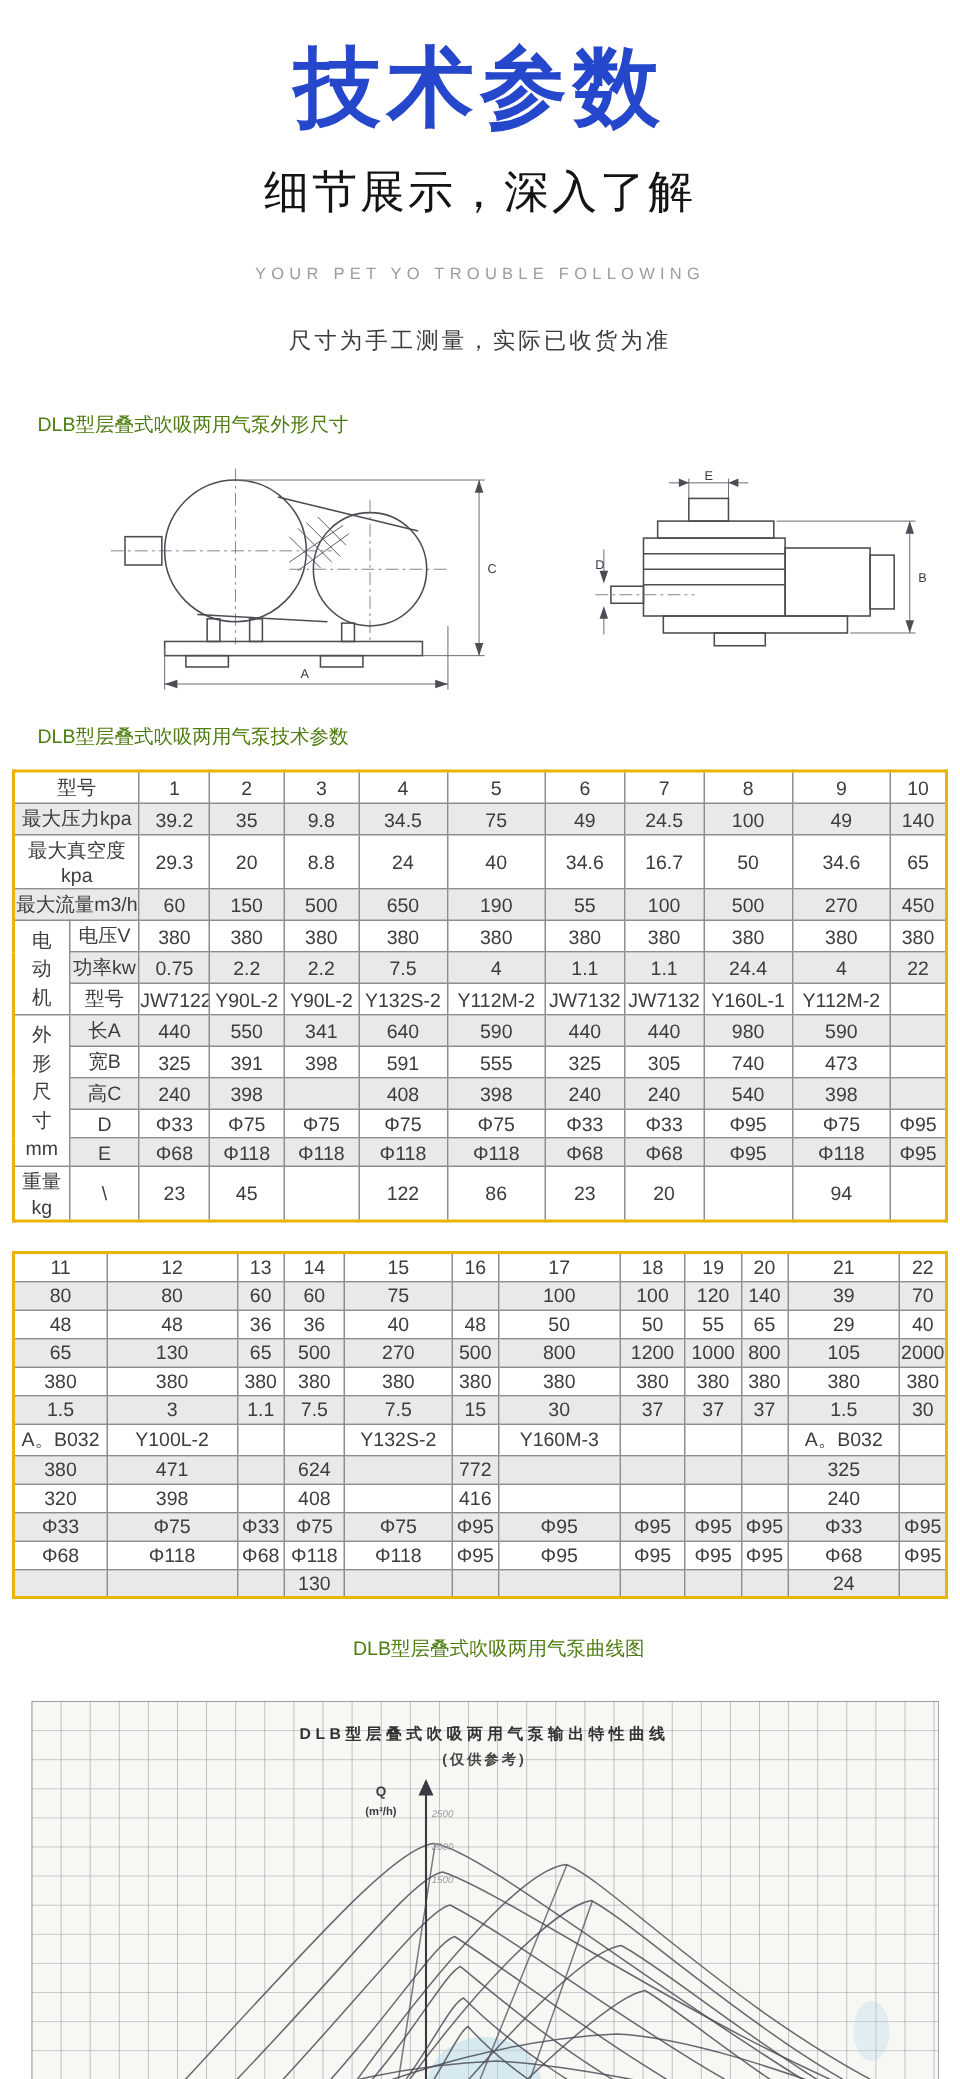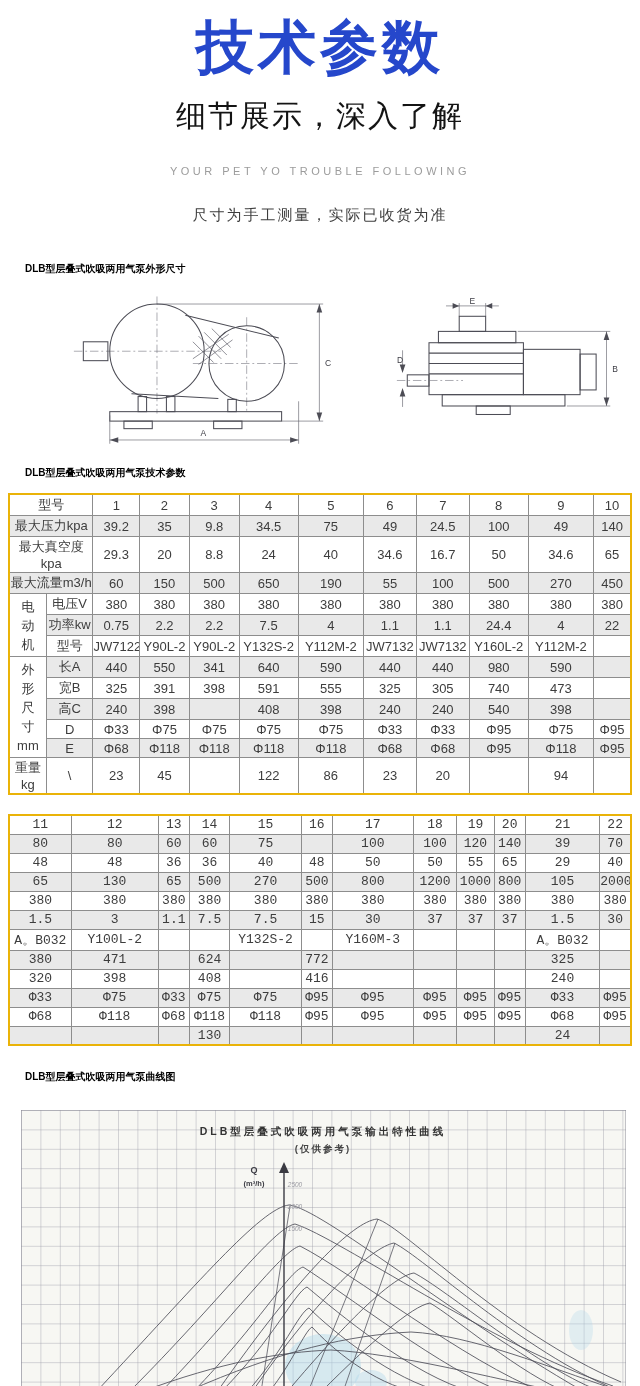--- a/index.html
+++ b/index.html
@@ -3,43 +3,43 @@
 <meta charset="utf-8">
 <style>
   * { box-sizing: border-box; margin: 0; padding: 0; }
   html,body { background:#fff; }
   body {
     width: 640px; height: 1386px; overflow: hidden; margin: 0 auto;
     font-family: "Liberation Sans", "DejaVu Sans", sans-serif;
     color: #222;
   }
   
-  .hero { text-align: center; padding-top: 8px; }
+  .hero { text-align: center; padding-top: 20px; }
   .hero-title {
     font-size: 58px; font-weight: 900; letter-spacing: 4px;
     color: #2547cb; line-height: 78px;
   }
   .hero-subtitle {
     font-size: 30px; font-weight: 400; color: #141414;
     letter-spacing: 2px; margin-top: 10px;
   }
   .hero-tagline {
     font-size: 11px; color: #9c9c9c; letter-spacing: 3.5px; margin-top: 28px;
   }
   .hero-notice {
     font-size: 15px; color: #3d3d3d; letter-spacing: 2px; margin-top: 29px;
   }
   
   .sec-heading {
-    font-size: 10px; font-weight: 700; color: #000000;
+    font-size: 13px; font-weight: 400; color: #4d7c0f;
     margin: 0 0 0 25px;
   }
   .h-outline { margin-top: 37px; }
   .h-specs   { margin-top: 10px; }
-  .h-curves  { margin-top: 24px; }
+  .h-curves  { margin-top: 24px; text-align: center; }
   
   .drawing-block {
     display: flex; align-items: center; gap: 40px;
     padding: 12px 20px 0 72px; height: 180px;
   }
   .drawing-block svg { display: block; }
   .dline  { stroke: #4c4c55; stroke-width: 1.1; fill: none; }
   .dthin  { stroke: #6a6a74; stroke-width: 0.7; fill: none; }
   .dcenter{ stroke: #70707a; stroke-width: 0.6; fill: none; stroke-dasharray: 9 3 2 3; }
   .dhatch { stroke: #5a5a64; stroke-width: 0.7; fill: none; }
@@ -57,21 +57,21 @@
     font-weight: 400; padding: 1px 0; height: 19px; overflow: hidden;
     background: #fff;
   }
   table.spec tr:nth-child(even) td,
   table.spec tr:nth-child(even) th { background: #e9e9e9; }
   table.spec th.vgroup {
     background: #fff !important; white-space: pre-line; line-height: 19px;
     font-size: 13px;
   }
   #table1 { margin-top: 13px; }
-  #table2 { margin-top: 19px; font-family: Liberation Mono, monospace; }
+  #table2 { margin-top: 19px; }
   
   .chart-wrap { margin: 26px 0 0 21px; width: 605px; }
   .curve { stroke: #4d4d58; stroke-width: 1; fill: none; opacity: .85; }
   .curve-steep { stroke: #4d4d58; stroke-width: 1; fill: none; opacity: .75; }
   .ax { stroke: #3a3a42; stroke-width: 1.4; }
   .axhead { fill: #3a3a42; }
   .ctitle { font-size: 10.5px; font-weight: 700; letter-spacing: 3px; fill: #333; }
   .csub   { font-size: 9.5px; font-weight: 700; letter-spacing: 2px; fill: #444; }
   .clabel { font-size: 9px; fill: #3a3a42; font-weight: 700; }
   .ctick  { font-size: 6.5px; fill: #9a9aa2; font-style: italic; }
@@ -277,21 +277,21 @@
       </tr>
       <tr>
         <th>型号</th>
         <td>JW7122</td>
         <td>Y90L-2</td>
         <td>Y90L-2</td>
         <td>Y132S-2</td>
         <td>Y112M-2</td>
         <td>JW7132</td>
         <td>JW7132</td>
-        <td>Y160L-2</td>
+        <td>Y160L-1</td>
         <td>Y112M-2</td>
         <td></td>
       </tr>
       <tr>
         <th rowspan="5" class="vgroup">外
 形
 尺
 寸
 mm</th>
         <th>长A</th>

